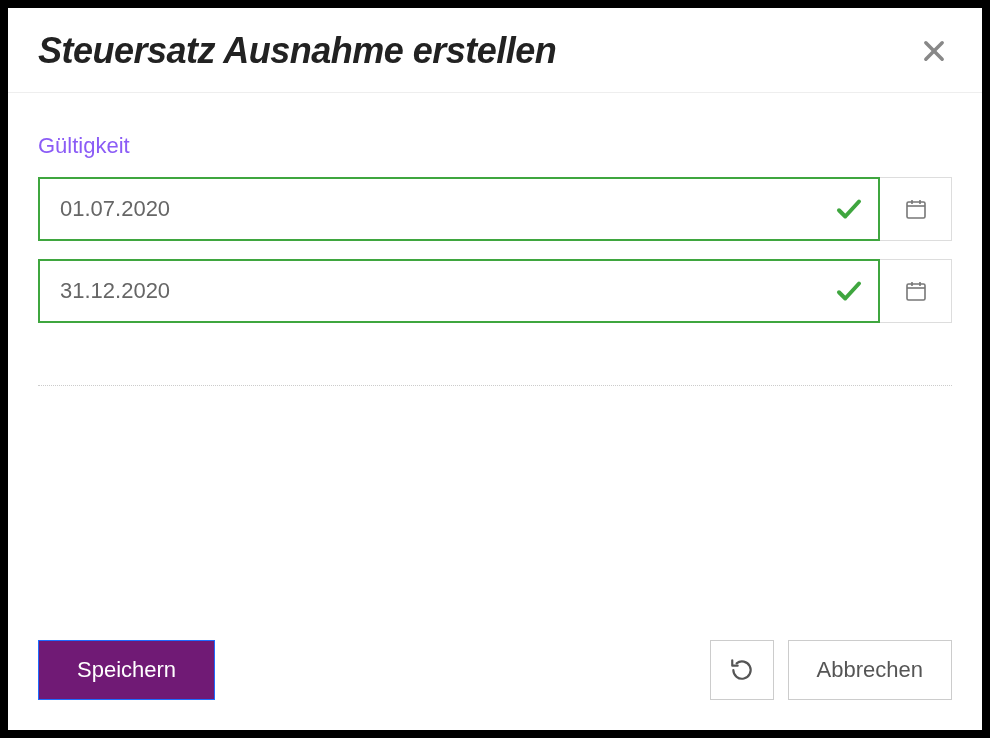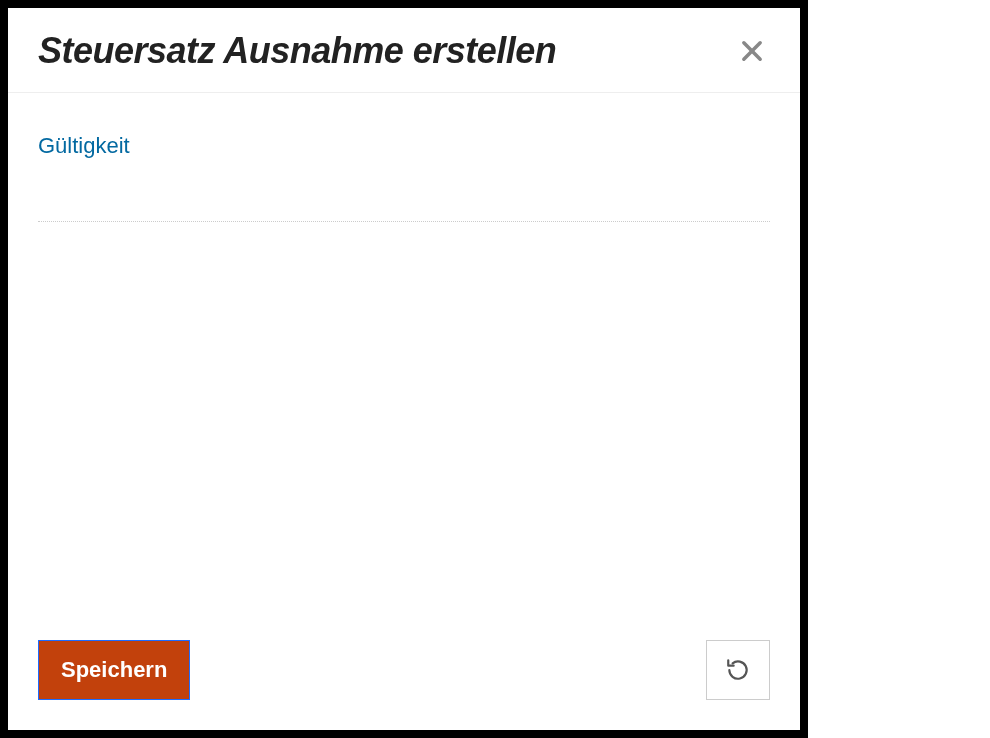--- a/index.html
+++ b/index.html
@@ -3,21 +3,21 @@
 <meta charset="utf-8">
 <style>
   * { box-sizing: border-box; }
   html, body { margin: 0; padding: 0; }
   body {
     font-family: "Helvetica Neue", Helvetica, Arial, sans-serif;
     background: #fff;
     color: #333;
   }
   .frame {
-    width: 808px;
+    width: 990px;
     height: 738px;
     border: 8px solid #000;
     background: #fff;
     display: flex;
     flex-direction: column;
   }
   .modal-header {
     display: flex;
     align-items: center;
     justify-content: space-between;
@@ -46,21 +46,21 @@
     height: 28px;
     stroke: #888;
     stroke-width: 3;
   }
   .modal-body {
     padding: 30px 30px 10px 30px;
     flex: 1;
   }
   .form-label {
     font-size: 22px;
-    color: #0369a1;
+    color: #8b5cf6;
     margin: 10px 0 18px 0;
     display: block;
   }
   .input-row {
     display: flex;
     align-items: stretch;
     margin-bottom: 18px;
   }
   .input-wrap {
     position: relative;
@@ -142,25 +142,24 @@
     border: 1px solid #ccc;
     background: #fff;
     color: #555;
     padding: 0 28px;
     cursor: pointer;
     display: inline-flex;
     align-items: center;
     justify-content: center;
   }
   .btn-primary {
-    background: #c2410c;
+    background: #701a75;
     border-color: #1e6bff;
     color: #fff;
-    padding: 0 22px;
-    font-weight: bold;
+    padding: 0 38px;
   }
   .btn-icon {
     width: 64px;
     padding: 0;
   }
   .btn-icon svg {
     width: 26px;
     height: 26px;
     stroke: #555;
     fill: none;
@@ -179,34 +178,71 @@
         <line x1="5" y1="5" x2="19" y2="19" stroke-linecap="round"></line>
         <line x1="19" y1="5" x2="5" y2="19" stroke-linecap="round"></line>
       </svg>
     </button>
   </div>
 
   <div class="modal-body">
 
     <label class="form-label">Gültigkeit</label>
 
-
+    <div class="input-row">
+      <div class="input-wrap">
+        <input type="text" class="text-input" value="01.07.2020" style="">
+        <span class="check-icon">
+          <svg viewBox="0 0 24 24">
+              <polyline points="4,13 9,18 20,6" stroke-linecap="round" stroke-linejoin="round"></polyline>
+            </svg>
+        </span>
+      </div>
+      <button class="addon">
+        <svg viewBox="0 0 24 24">
+          <rect x="3" y="5" width="18" height="16" rx="1.5"></rect>
+          <line x1="3" y1="9" x2="21" y2="9"></line>
+          <line x1="8" y1="3" x2="8" y2="7"></line>
+          <line x1="16" y1="3" x2="16" y2="7"></line>
+        </svg>
+      </button>
+    </div>
+
+    <div class="input-row">
+      <div class="input-wrap">
+        <input type="text" class="text-input" value="31.12.2020" style="">
+        <span class="check-icon">
+          <svg viewBox="0 0 24 24">
+              <polyline points="4,13 9,18 20,6" stroke-linecap="round" stroke-linejoin="round"></polyline>
+            </svg>
+        </span>
+      </div>
+      <button class="addon">
+        <svg viewBox="0 0 24 24">
+          <rect x="3" y="5" width="18" height="16" rx="1.5"></rect>
+          <line x1="3" y1="9" x2="21" y2="9"></line>
+          <line x1="8" y1="3" x2="8" y2="7"></line>
+          <line x1="16" y1="3" x2="16" y2="7"></line>
+        </svg>
+      </button>
+    </div>
 
     <div class="section-gap"></div>
 
 
 
     <hr class="divider">
   </div>
 
   <div class="modal-footer">
     <button class="btn btn-primary">Speichern</button>
     <div class="footer-right">
       <button class="btn btn-icon">
         <svg viewBox="0 0 24 24">
           <path d="M4 12a8 8 0 1 0 3-6.2" stroke-linecap="round"></path>
           <polyline points="3,3 3,8 8,8" fill="none" stroke-linecap="round" stroke-linejoin="round"></polyline>
         </svg>
       </button>
+      <button class="btn">Abbrechen</button>
     </div>
   </div>
 
 </div>
 
 </body></html>

